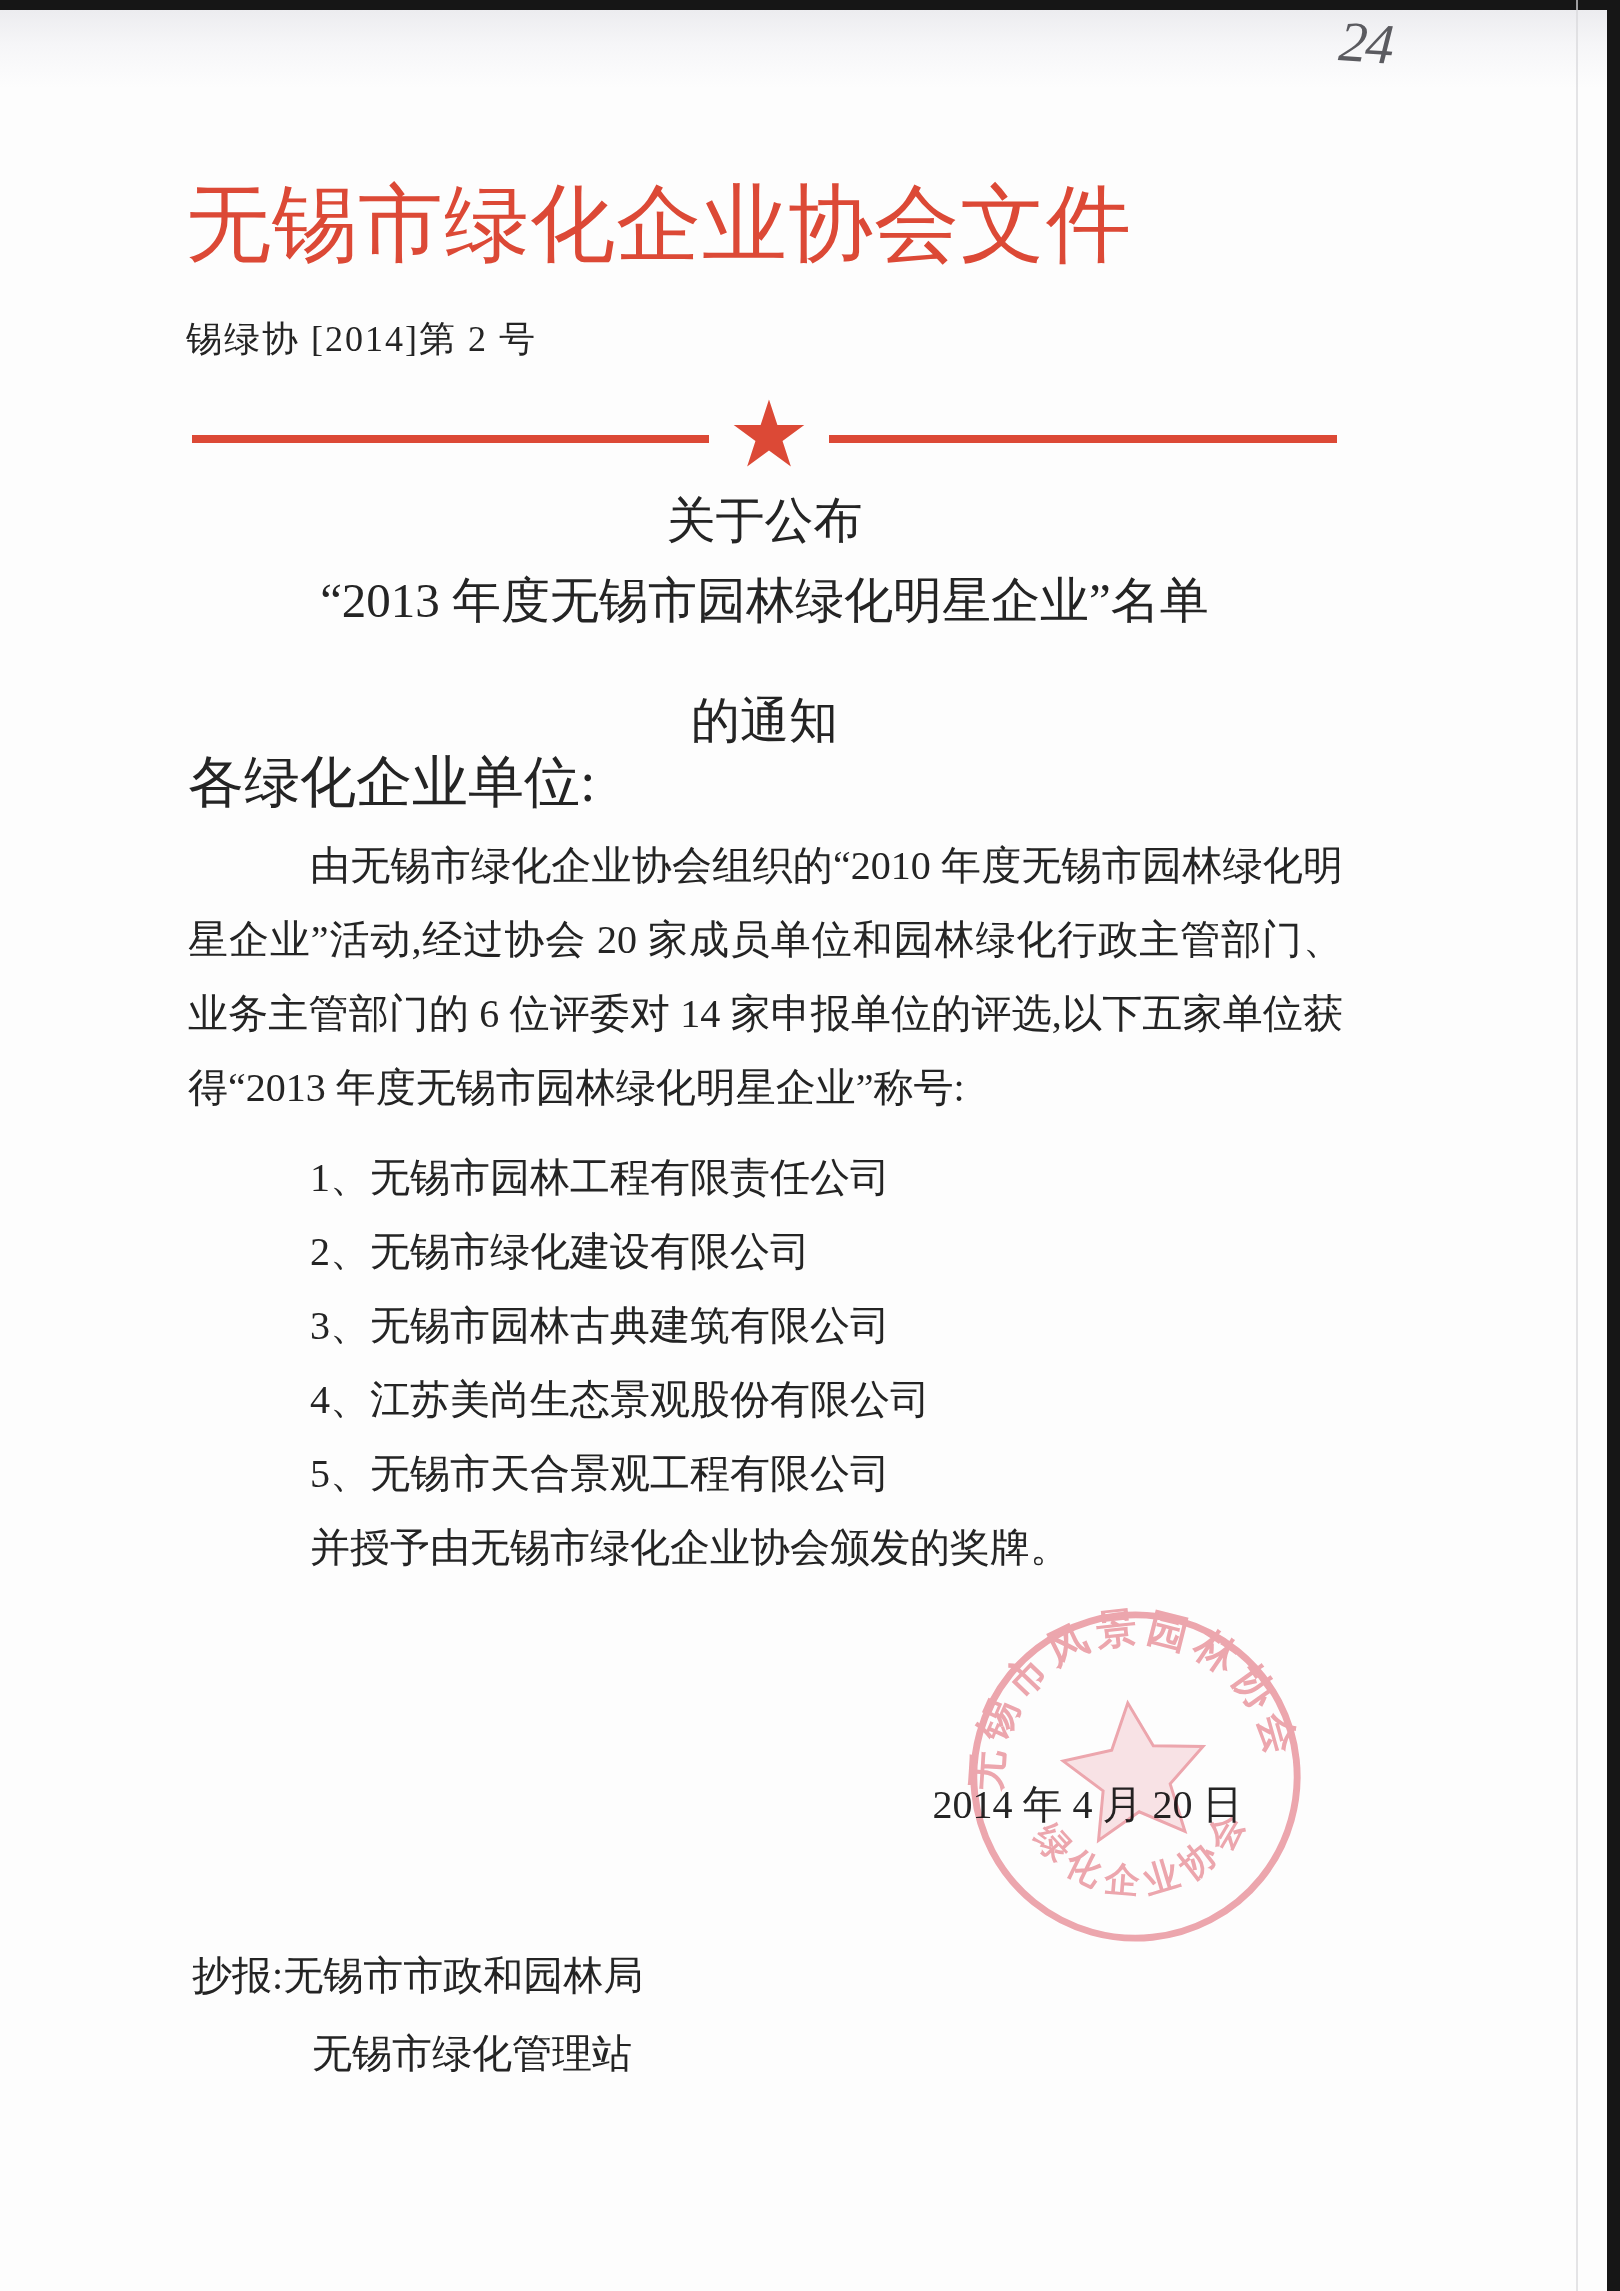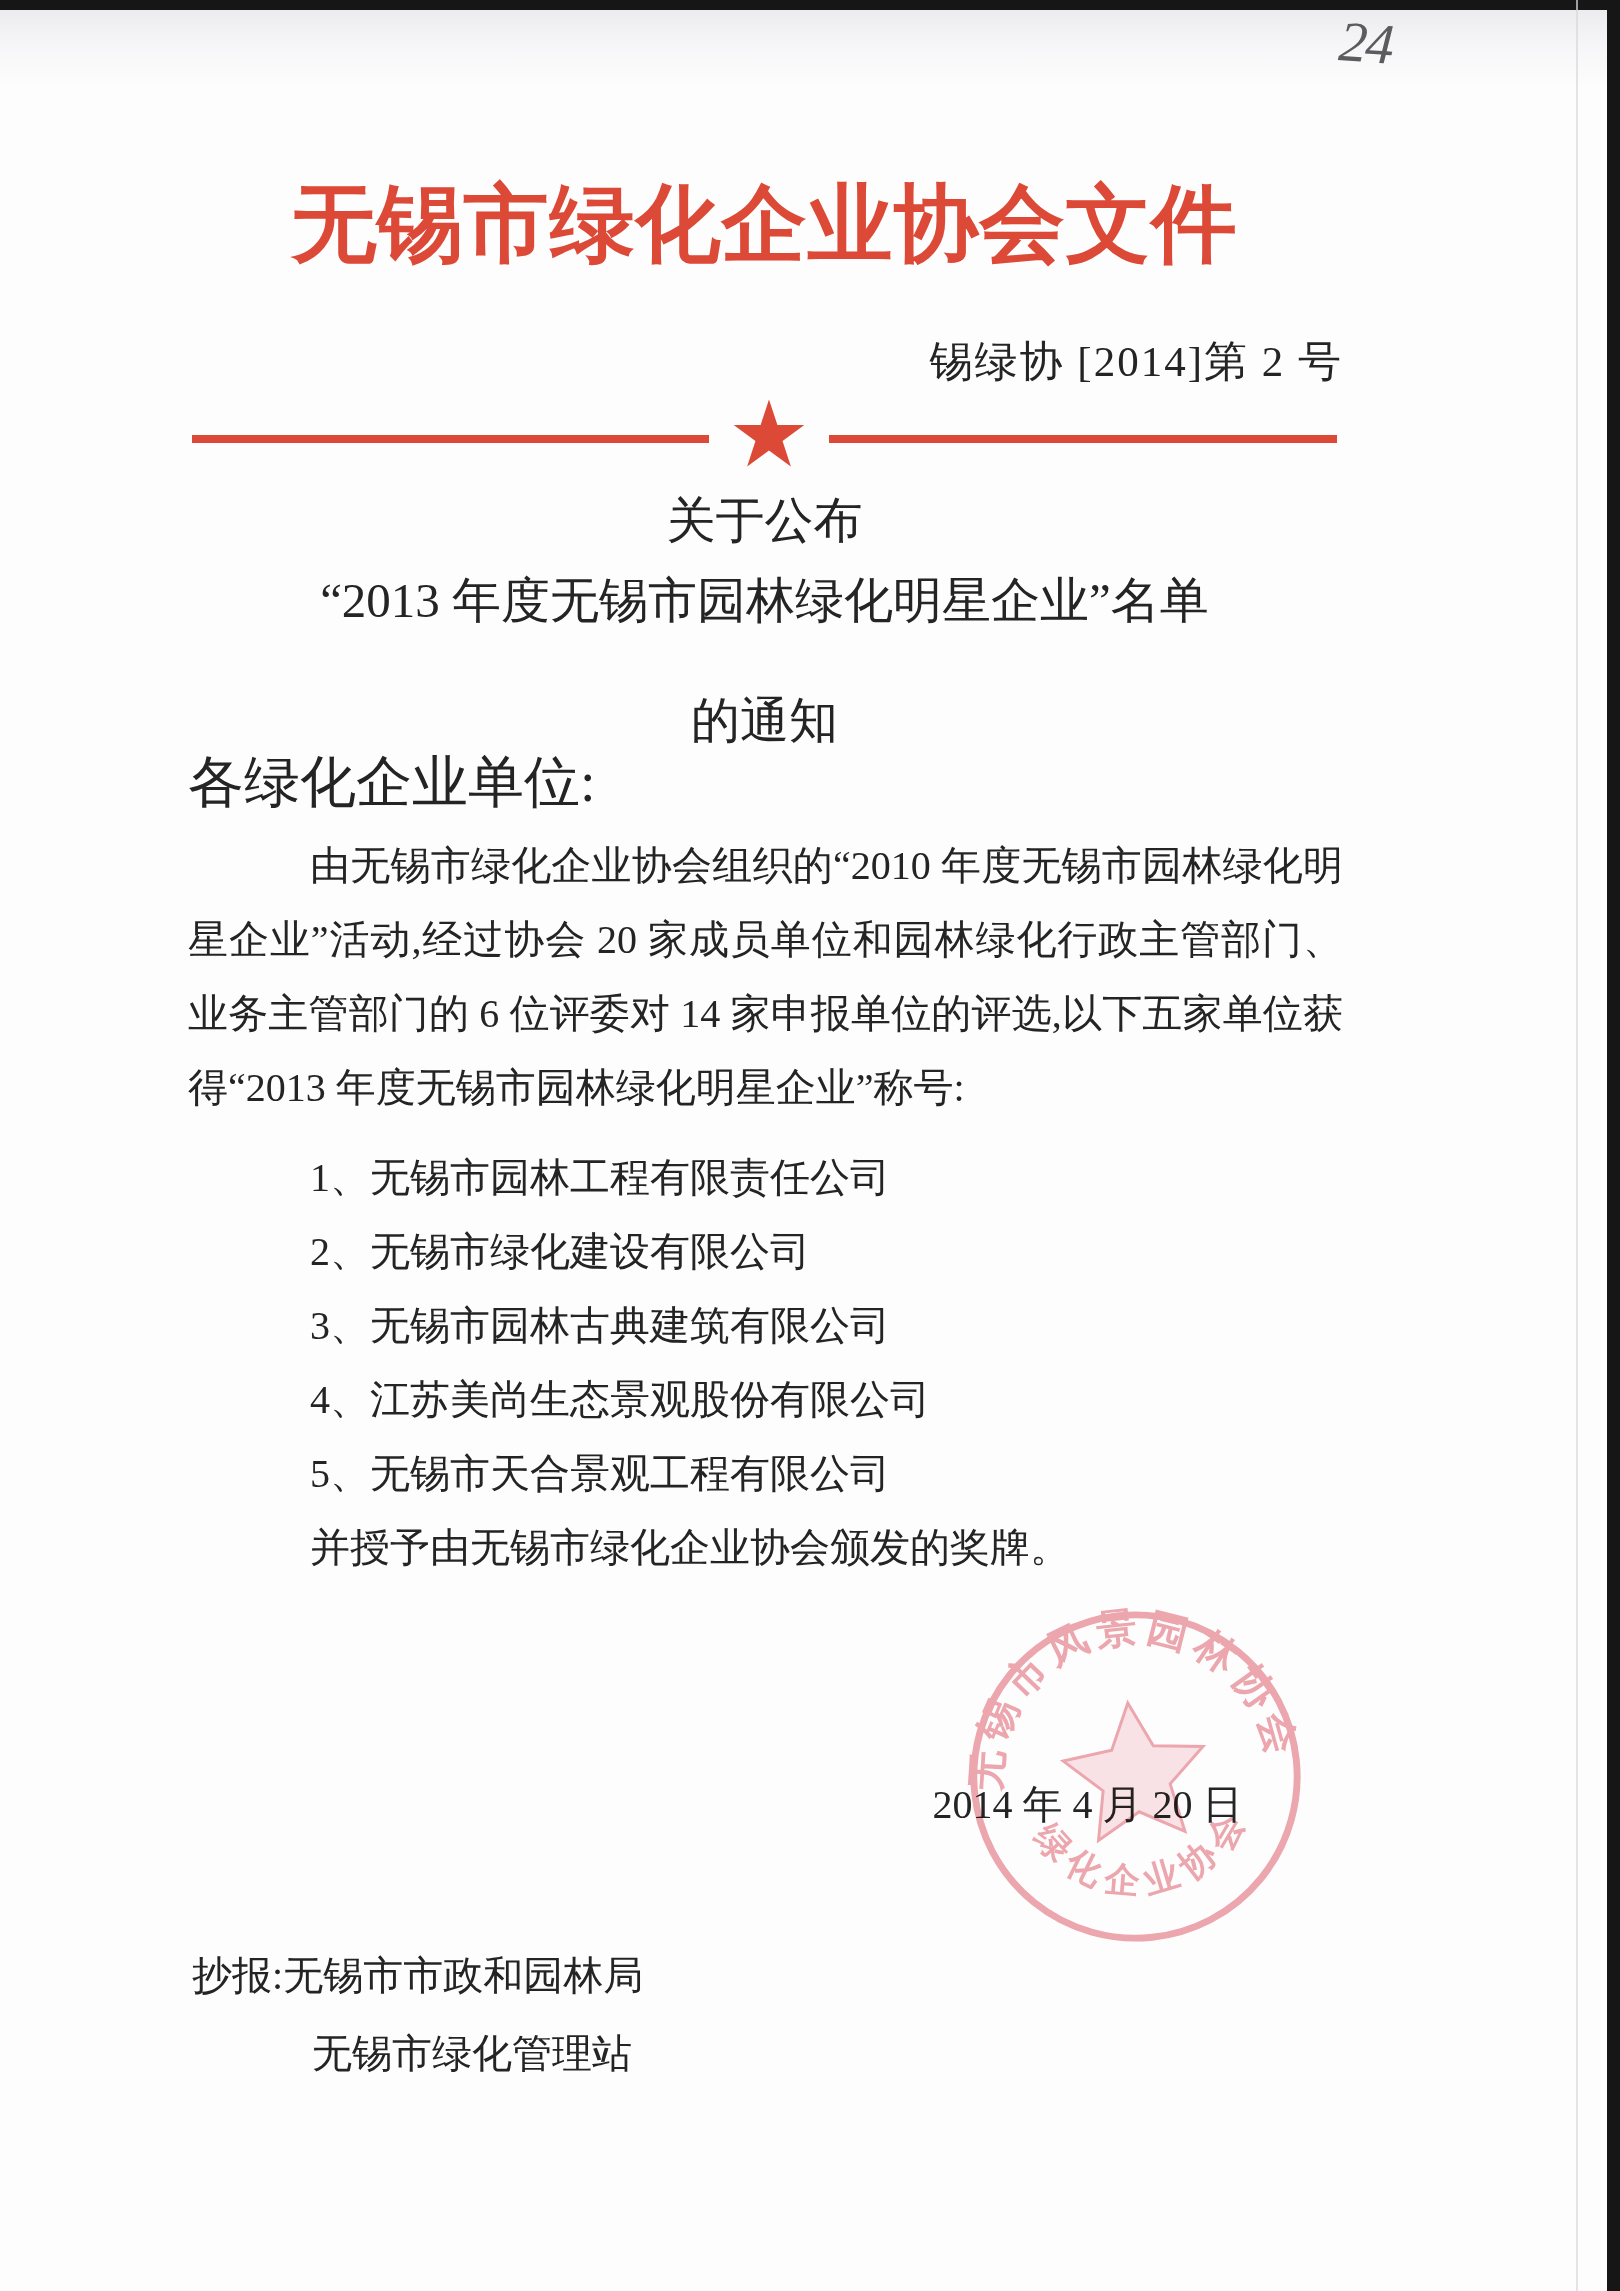--- a/index.html
+++ b/index.html
@@ -25,26 +25,26 @@
   .scan-right{position:absolute;top:0;right:0;width:12.7px;height:100%;background:#161616;}
   .scan-crease{position:absolute;top:0;left:1576px;width:2px;height:100%;background:#d8d8dc;opacity:.7;}
   .handwritten{
     position:absolute;left:1339px;top:9.8px;
     font-size:57px;font-style:italic;color:var(--handwriting-gray);
     transform:rotate(4deg);letter-spacing:-2px;
   }
   
   .title{
     position:absolute;top:167px;left:186px;width:1157px;
-    text-align:center;font-size:85px;font-weight:bold;
+    text-align:left;font-size:85px;font-weight:normal;
     color:var(--accent-red);letter-spacing:1px;white-space:nowrap;
   }
   .docnum{
-    position:absolute;top:333px;left:186px;width:1157px;
-    text-align:right;font-size:43px;color:var(--ink);letter-spacing:2px;
+    position:absolute;top:315px;left:186px;width:1157px;
+    text-align:left;font-size:36px;color:var(--ink);letter-spacing:2px;
   }
   .divider{
     position:absolute;top:394px;left:186px;width:1157px;height:90px;
     display:flex;align-items:center;justify-content:center;
   }
   .dline{height:8.8px;background:var(--accent-red);flex:0 0 517px;}
   .dline.right{flex-basis:508px;}
   .dstar{
     color:var(--accent-red);font-size:92px;line-height:84px;
     margin:0 18.6px;transform:translateY(-3.9px);

